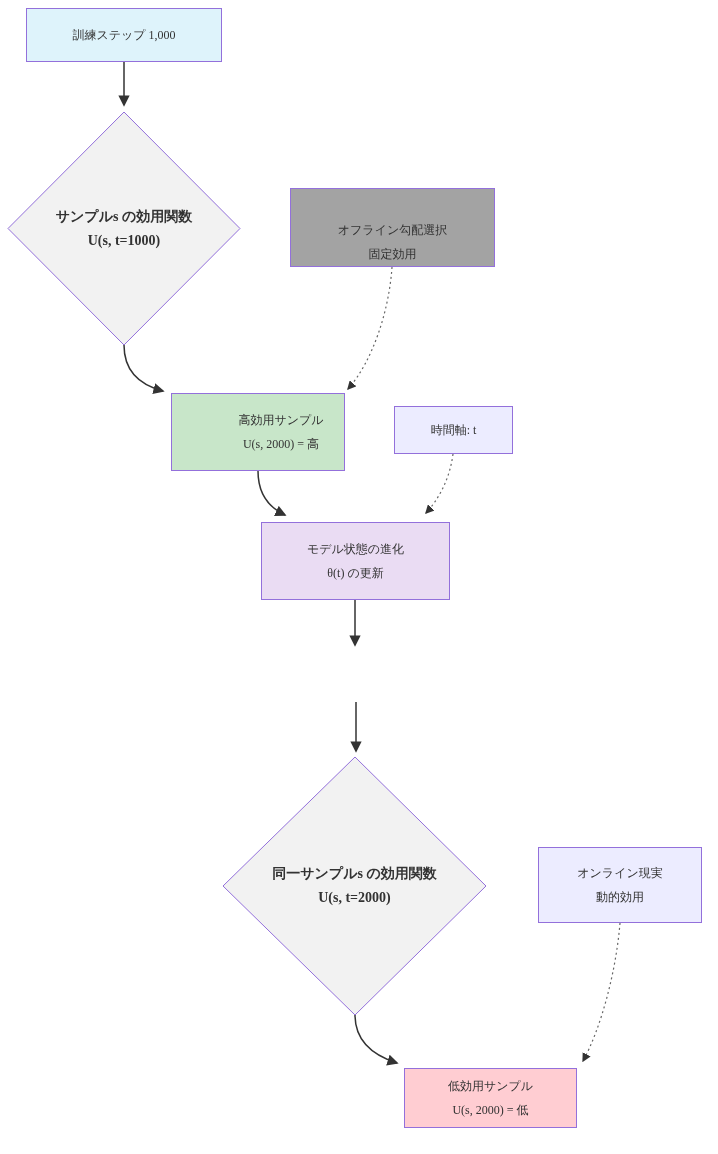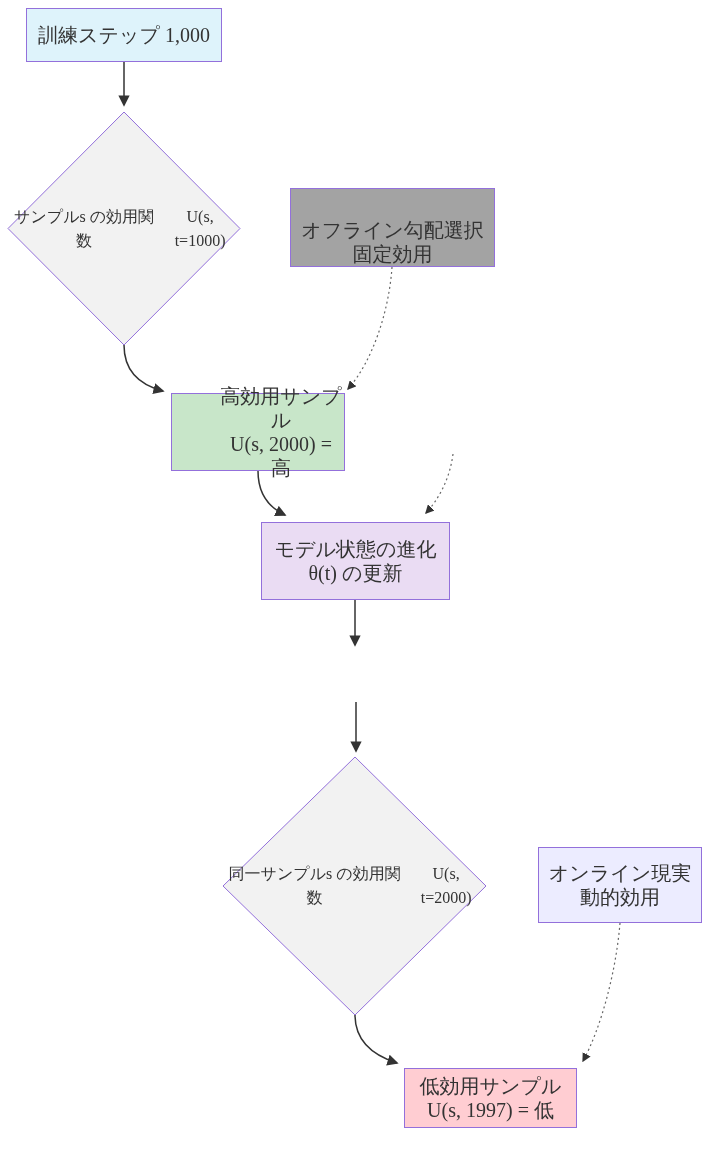--- a/index.html
+++ b/index.html
@@ -19,34 +19,35 @@
   .node {
     position: absolute;
     box-sizing: border-box;
     border: 1px solid #9370db;
     display: flex;
     flex-direction: column;
     align-items: center;
     justify-content: center;
     text-align: center;
     color: #333333;
-    font-size: 20px;
+    font-size: 12px;
     line-height: 24px;
   }
   .diamond-label {
     position: absolute;
     display: flex;
-    flex-direction: row;
+    flex-direction: column;
     align-items: center;
     justify-content: center;
     text-align: center;
     color: #333333;
-    font-size: 16px;
+    font-size: 14px;
     line-height: 24px;
     pointer-events: none;
+    font-weight: bold;
   }
 </style>
 </head>
 <body>
 
 <div class="canvas">
 
   <svg class="edges" width="718" height="1154" viewBox="0 0 718 1154" xmlns="http://www.w3.org/2000/svg">
     <defs>
       <marker id="arrow" viewBox="0 0 10 10" refX="8.5" refY="5" markerWidth="7.5" markerHeight="7.5" orient="auto-start-reverse">
@@ -80,35 +81,38 @@
   <div class="node" style="left: 290px; top: 188px; width: 205px; height: 79px; background-color: #a3a3a3; justify-content: flex-end;">
     <span>オフライン勾配選択</span>
     <span>固定効用</span>
   </div>
 
   <div class="node" style="left: 171px; top: 393px; width: 174px; height: 78px; background-color: rgb(200, 230, 201); padding-left: 46px;">
     <span>高効用サンプル</span>
     <span>U(s, 2000) = 高</span>
   </div>
 
+  <div class="node" style="left: 394px; top: 406px; width: 119px; height: 48px; background-color: rgb(236, 236, 255);">
+    <span>時間軸: t</span>
+  </div>
 
   <div class="node" style="left: 261px; top: 522px; width: 189px; height: 78px; background-color: rgb(234, 220, 243);">
     <span>モデル状態の進化</span>
     <span>θ(t) の更新</span>
   </div>
 
 
   <div class="diamond-label" style="left:223px; top:757px; width:263px; height:258px;">
     <span>同一サンプルs の効用関数</span>
     <span>U(s, t=2000)</span>
   </div>
 
   <div class="node" style="left: 538px; top: 847px; width: 164px; height: 76px; background-color: rgb(236, 236, 255);">
     <span>オンライン現実</span>
     <span>動的効用</span>
   </div>
 
   <div class="node" style="left: 404px; top: 1068px; width: 173px; height: 60px; background-color: rgb(255, 205, 210);">
     <span>低効用サンプル</span>
-    <span>U(s, 1997) = 低</span>
+    <span>U(s, 2000) = 低</span>
   </div>
 
 </div>
 
 </body></html>

